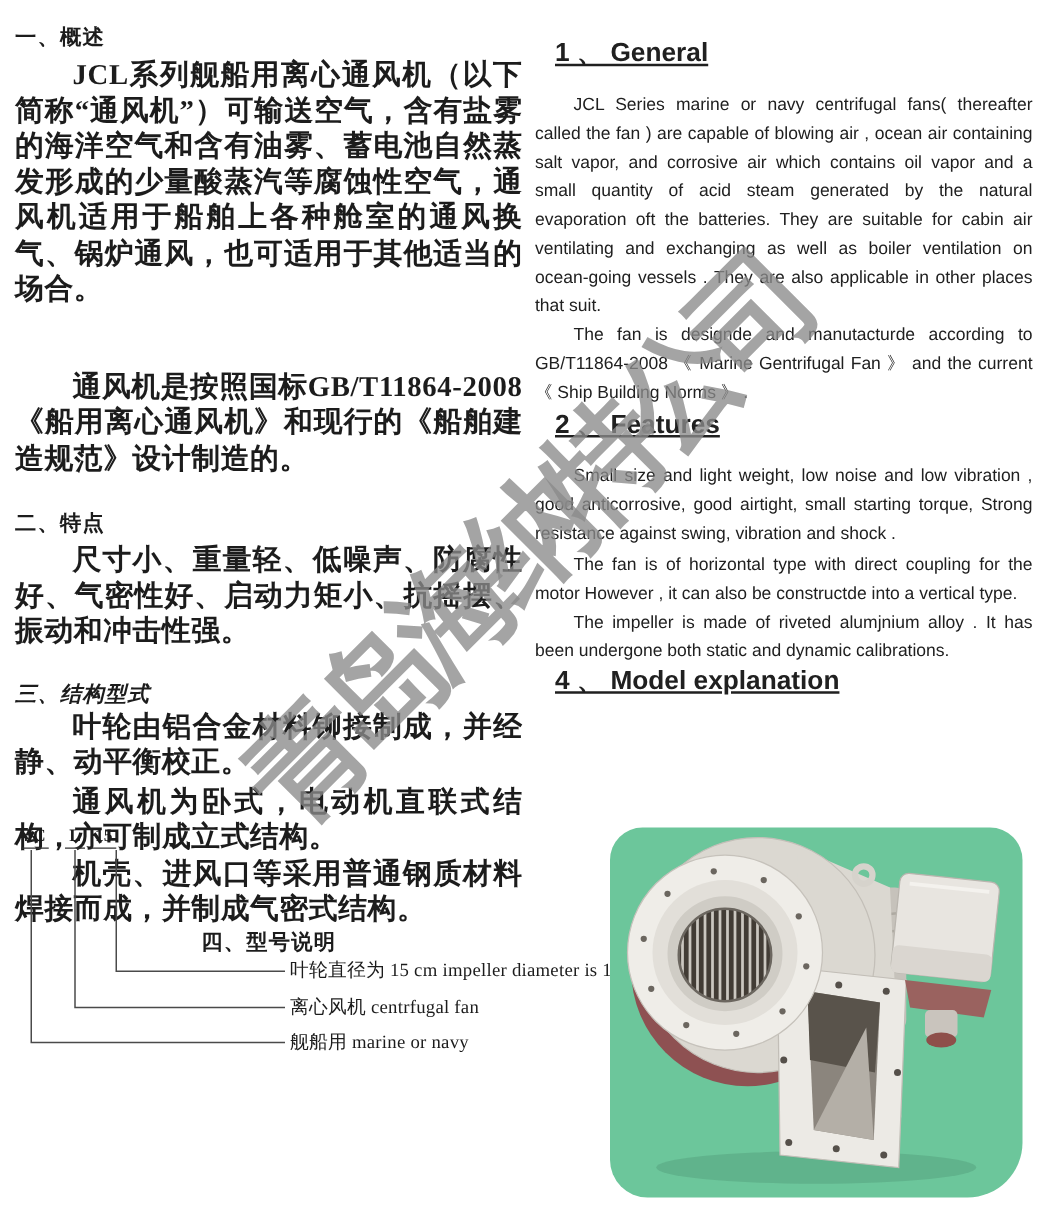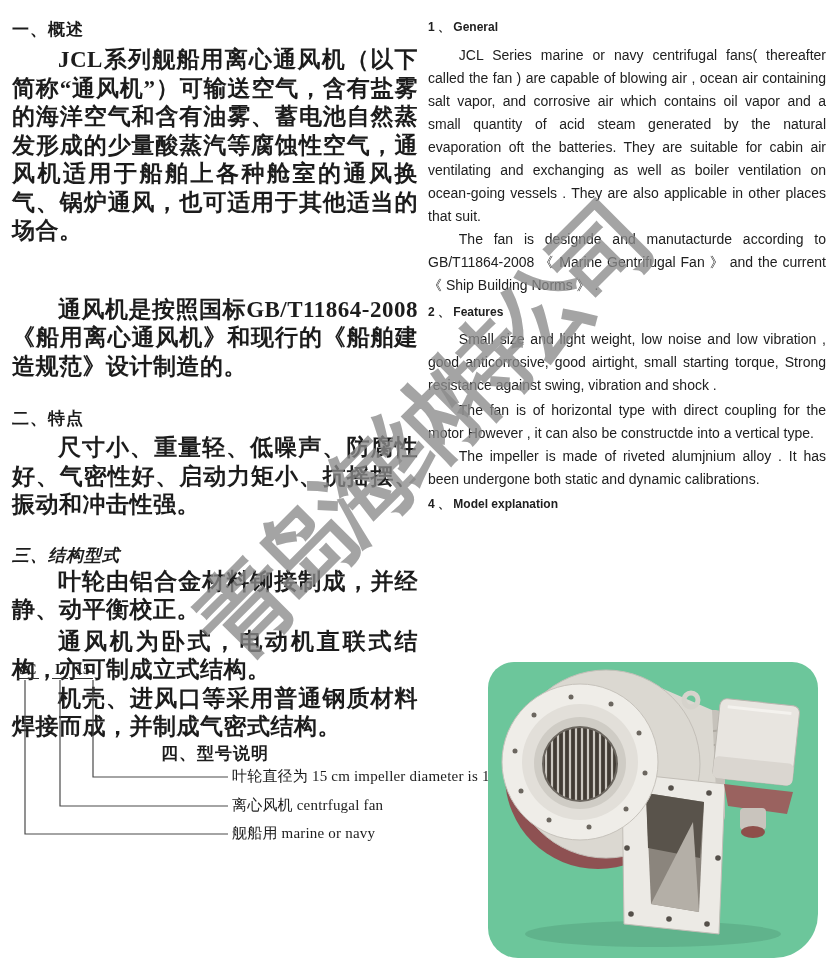--- a/index.html
+++ b/index.html
@@ -19,21 +19,21 @@
   #lp2{margin-top:50px;}
   #lh2{margin-top:26px;}
   #lp3{margin-top:3px;}
   #lh3{margin-top:24px;font-style:italic;}
   #lp4{margin-top:3px;}
   #lh4{margin-top:0px;text-align:center;}
 
   
   .col-right{position:absolute;left:428px;top:14px;width:398px;
     font-family:"Liberation Sans","DejaVu Sans",sans-serif;color:#202020;}
-  .col-right .en-h{font-size:12px;font-weight:700;margin:0;line-height:26px;}
+  .col-right .en-h{font-size:21px;font-weight:700;margin:16px;line-height:26px;text-decoration:underline;}
   .col-right p{margin:0;font-size:14px;line-height:23px;text-indent:2.2em;text-align:justify;}
   #rp1{margin-top:4px;}
   #rh2{margin-top:2px;}
   #rp3{margin-top:3px;}
   #rh3{margin-top:2px;}
   #rp4{margin-top:2px;}
   #rh4{margin-top:0px;}
 
   
   .watermark{

